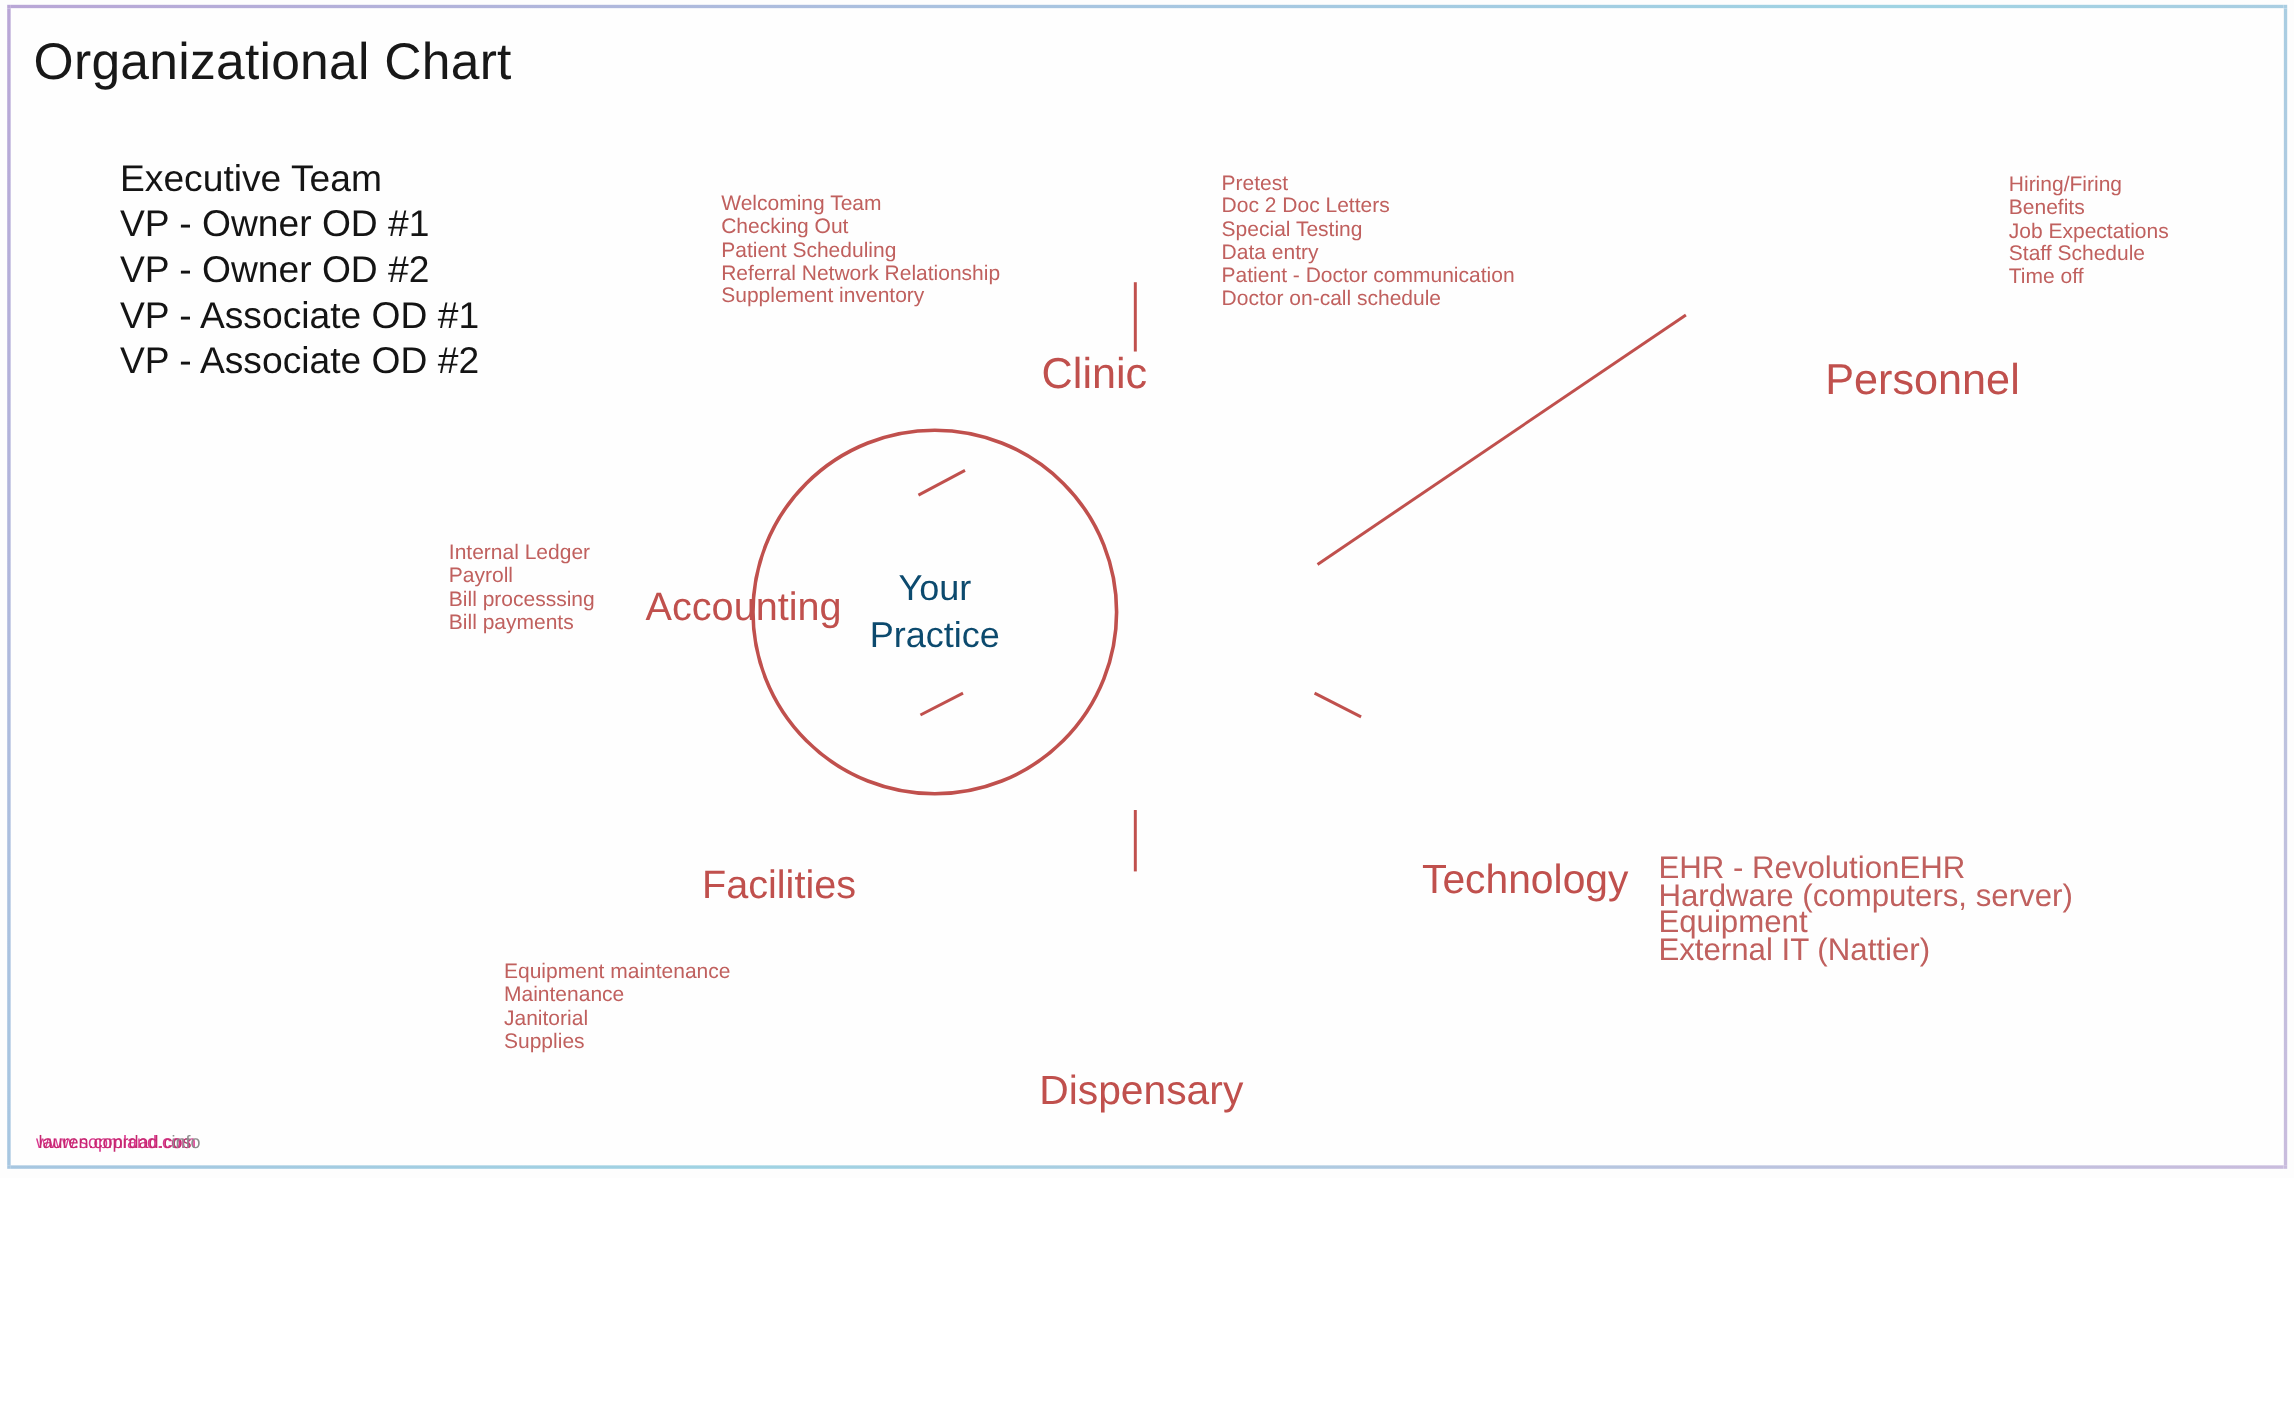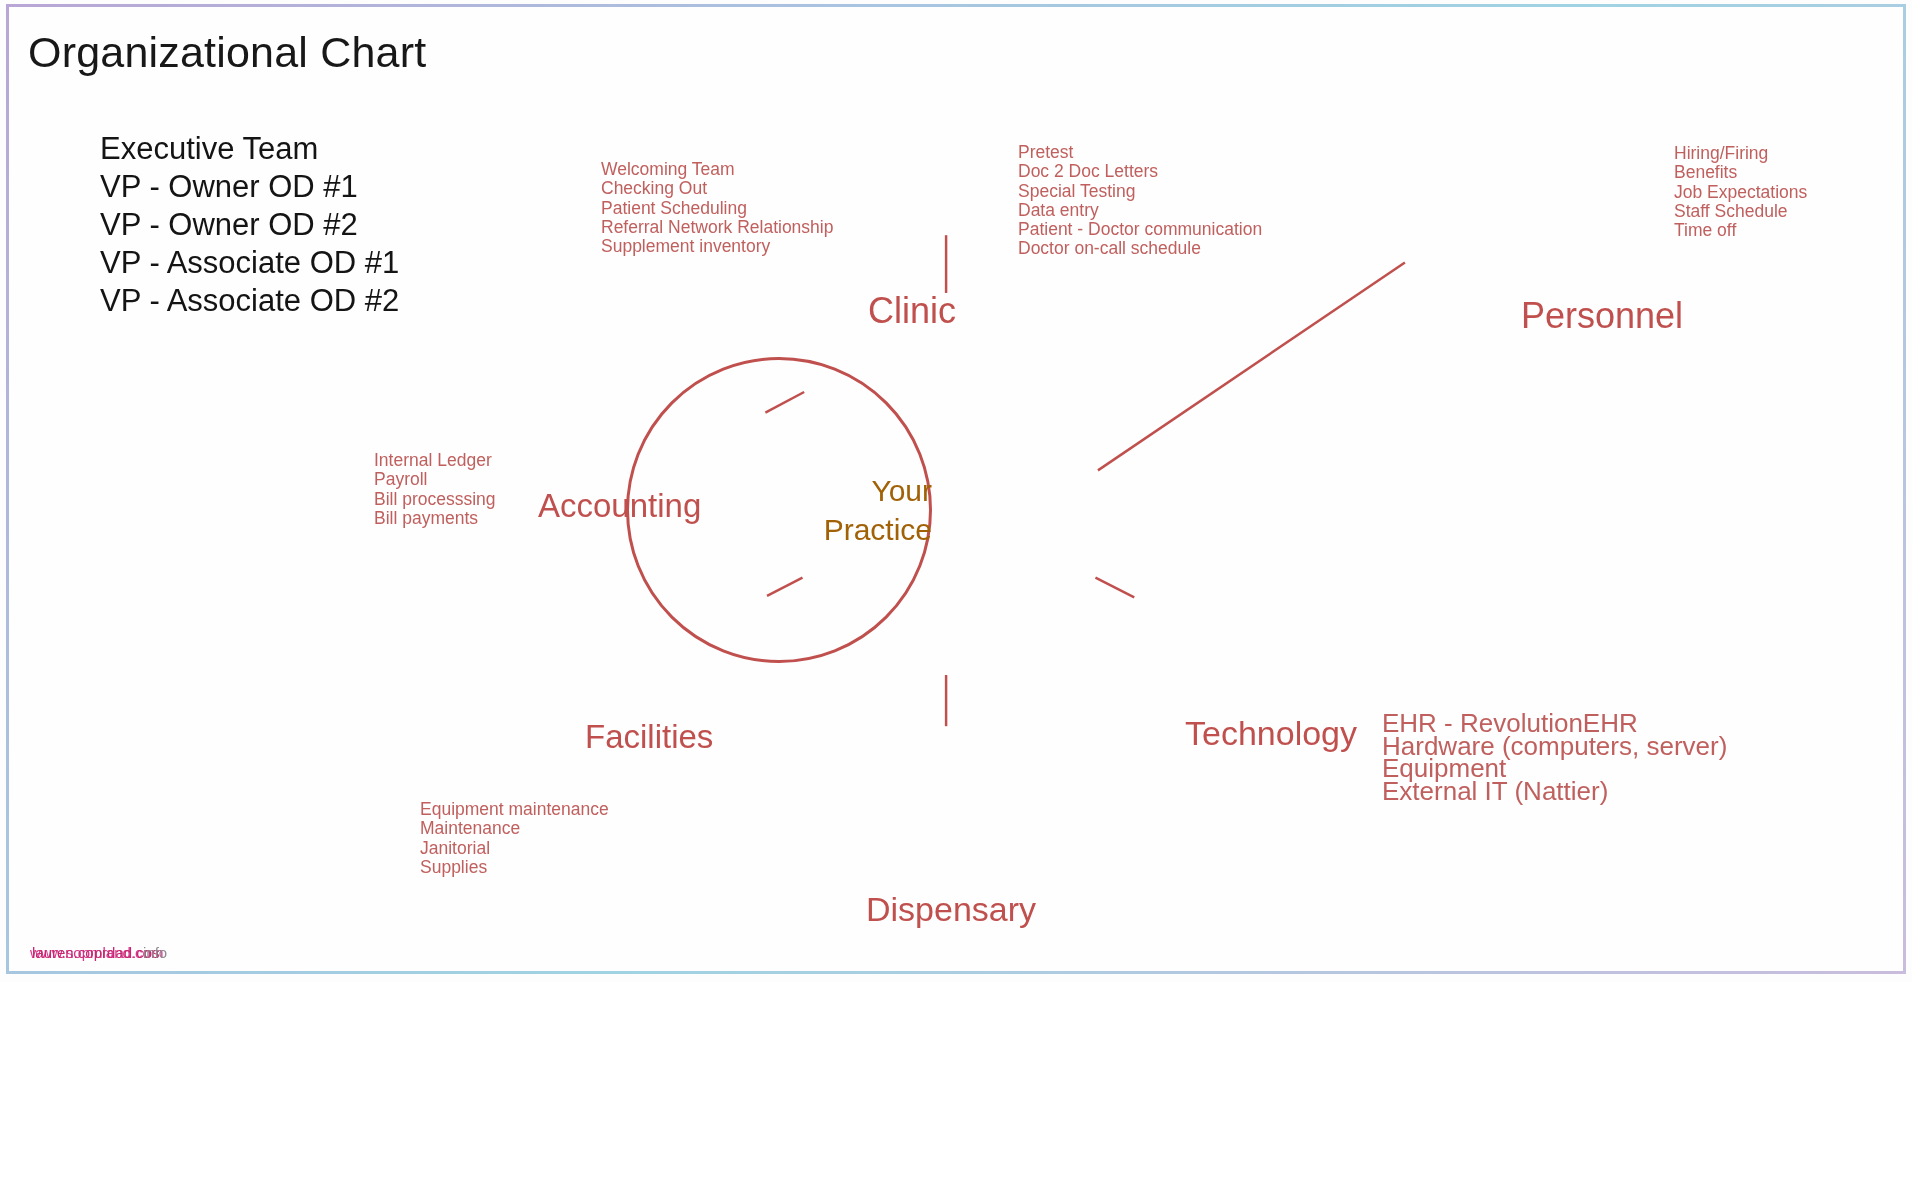--- a/index.html
+++ b/index.html
@@ -85,23 +85,23 @@
     background: transparent;
   }
   #hub-text {
     position: absolute;
     left: 626px;
     top: 357px;
     width: 306px;
     height: 306px;
     display: flex;
     flex-direction: column;
-    align-items: flex-end;
+    align-items: center;
     justify-content: center;
-    color: #a16207;
+    color: #0c4a6e;
     font-size: 30px;
     line-height: 39px;
     pointer-events: none;
   }
 
   
   #connectors {
     position: absolute;
     left: 0;
     top: 0;

